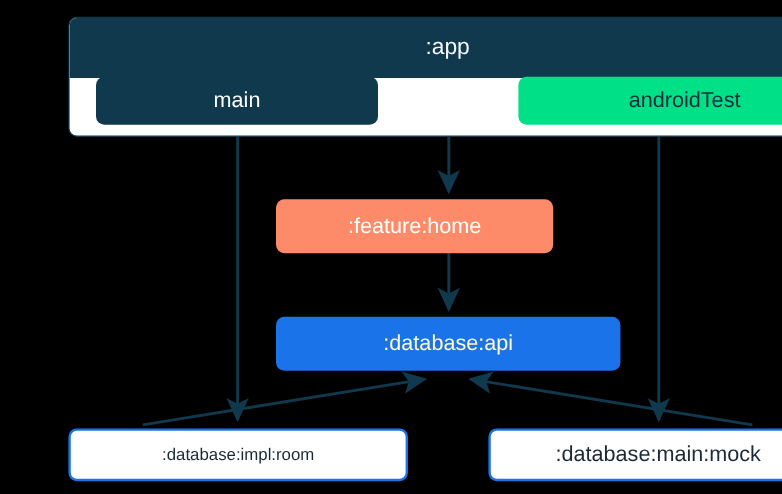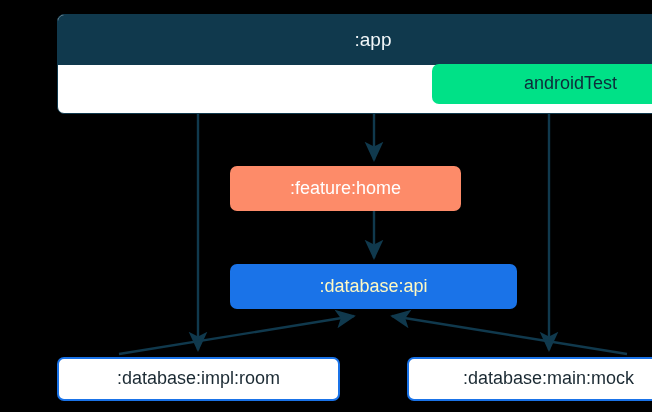--- a/index.html
+++ b/index.html
@@ -108,21 +108,21 @@
   
   #node-impl-room {
     left: 10px;
     top: 357px;
     width: 283px;
     height: 44px;
     border-radius: 7px;
     background: #ffffff;
     border: 2px solid #1a73e8;
     color: #1b2a33;
-    font-size: 18px;
+    font-size: 14px;
   }
   #node-impl-mock {
     left: 360px;
     top: 357px;
     width: 283px;
     height: 44px;
     border-radius: 7px;
     background: #ffffff;
     border: 2px solid #1a73e8;
     color: #1b2a33;
@@ -163,20 +163,21 @@
 
     <g>
       <line x1="580" y1="354" x2="345" y2="316" stroke="#10394d" stroke-width="2.4" marker-end="url(#arrowhead)"></line>
     </g>
   </svg>
 
   <div class="node" id="cluster-app">
     <div id="cluster-app-title">:app</div>
   </div>
 
+  <div class="node" id="node-main">main</div>
 
   <div class="node" id="node-androidtest">androidTest</div>
 
   <div class="node" id="node-feature-home">:feature:home</div>
 
   <div class="node" id="node-database-api">:database:api</div>
 
   <div class="node" id="node-impl-room">:database:impl:room</div>
 
   <div class="node" id="node-impl-mock">:database:main:mock</div>

